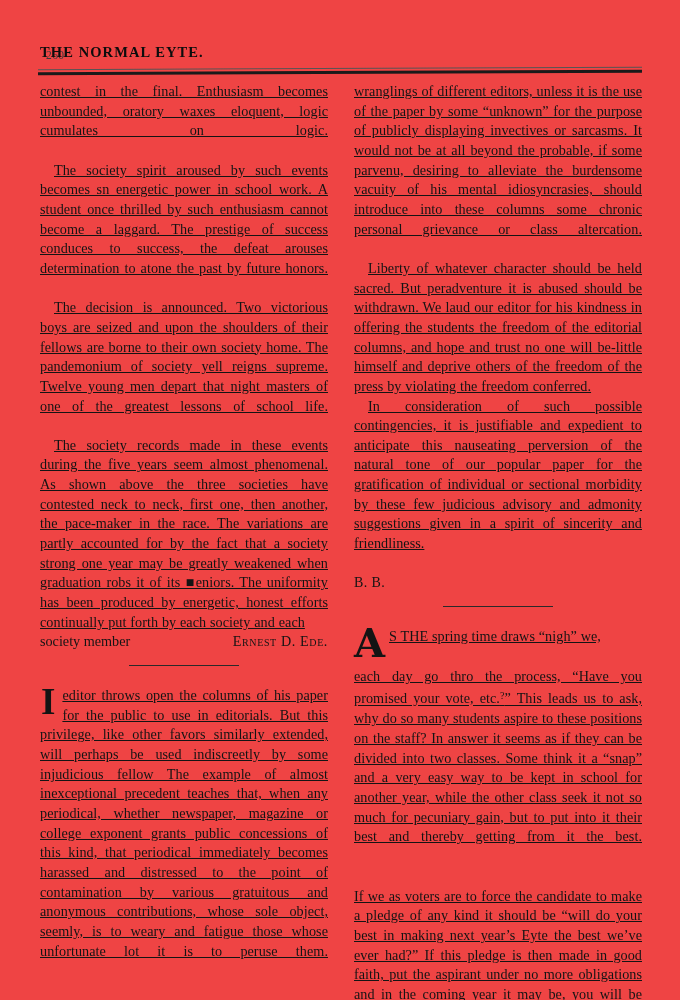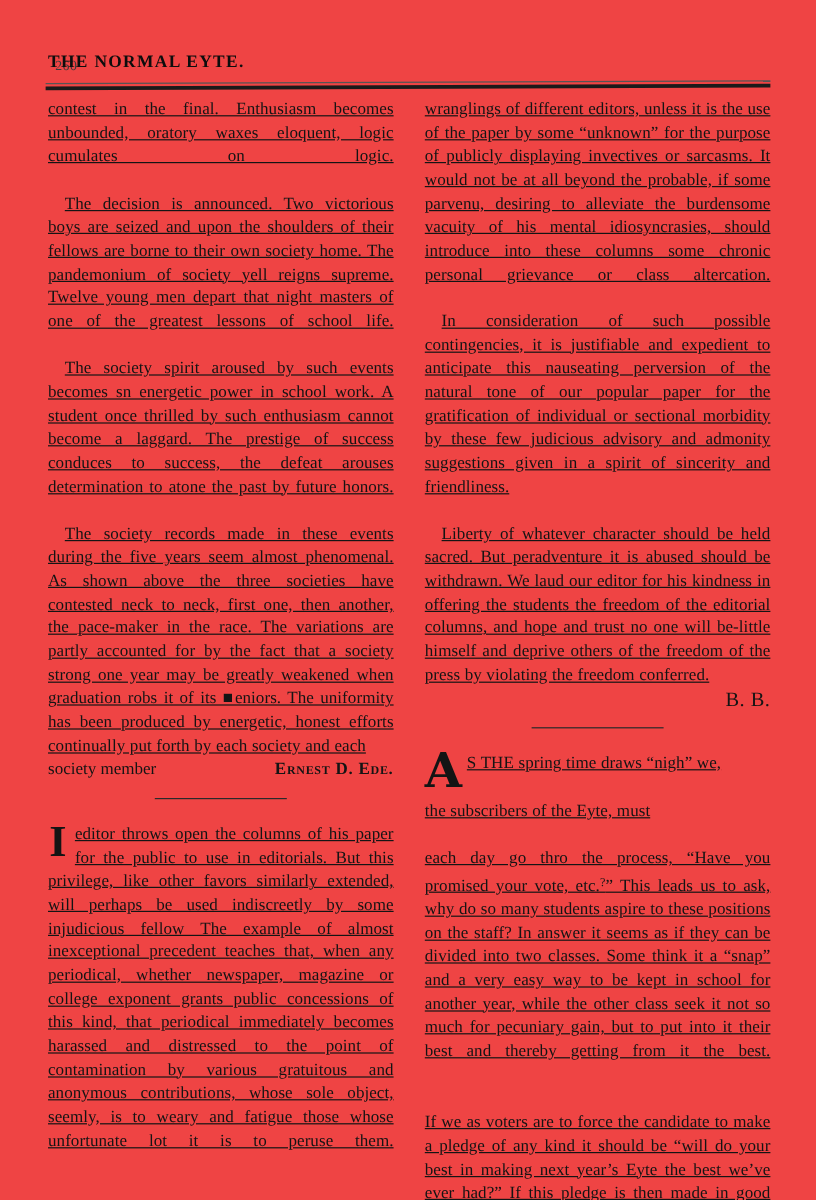--- a/index.html
+++ b/index.html
@@ -103,28 +103,26 @@
   p.para::after {
     content: "";
     display: inline-block;
     width: 100%;
   }
   p.para.nostretch::after { display: none; }
 
   .smallcaps {
     font-variant: small-caps;
     letter-spacing: 0.6px;
-    font-weight: bold;
   }
 
   .sig {
     margin: 0;
-    font-size: 17px;
+    font-size: 14px;
     line-height: 19.65px;
-    text-align: right;
     letter-spacing: 0.4px;
   }
 
   
   .endline {
     margin: 0;
     font-size: 14.2px;
     line-height: 19.65px;
     display: flex;
     justify-content: space-between;
@@ -178,52 +176,51 @@
     <div class="head-title">THE NORMAL EYTE.</div>
   </div>
   <div class="head-rule-thin"></div>
   <div class="head-rule"></div>
 
   <div class="columns">
 
     <div class="col">
 
       <p class="para cont">contest in the final. Enthusiasm becomes unbounded, oratory waxes eloquent, logic cumulates on logic.</p>
+      <p class="para">The society spirit aroused by such events becomes sn energetic power in school work. A student once thrilled by such enthusiasm cannot become a laggard. The prestige of success conduces to success, the defeat arouses determination to atone the past by future honors.</p>
       <p class="para">The decision is announced. Two victorious boys are seized and upon the shoulders of their fellows are borne to their own society home. The pandemonium of society yell reigns supreme. Twelve young men depart that night masters of one of the greatest lessons of school life.</p>
-      <p class="para">The society spirit aroused by such events becomes sn energetic power in school work. A student once thrilled by such enthusiasm cannot become a laggard. The prestige of success conduces to success, the defeat arouses determination to atone the past by future honors.</p>
       <p class="para nostretch">The society records made in these events during the five years seem almost phenomenal. As shown above the three societies have contested neck to neck, first one, then another, the pace-maker in the race. The variations are partly accounted for by the fact that a society strong one year may be greatly weakened when graduation robs it of its ■eniors. The uniformity has been produced by energetic, honest efforts continually put forth by each society and each</p>
 
       <div class="endline">
         <span>society member</span>
         <span class="smallcaps">Ernest D. Ede.</span>
       </div>
 
       <div class="divider"></div>
 
       <div class="dropblock">
         <span class="dropcap dropcap-i">I</span>
         <p class="para cont">editor throws open the columns of his paper for the public to use in editorials. But this privilege, like other favors similarly extended, will perhaps be used indiscreetly by some injudicious fellow   The example of almost inexceptional precedent teaches that, when any periodical, whether newspaper, magazine or college exponent grants public concessions of this kind, that periodical immediately becomes harassed and distressed to the point of contamination by various gratuitous and anonymous contributions, whose sole object, seemly, is to weary and fatigue those whose unfortunate lot it is to peruse them.</p>
         <p class="para nostretch">Nothing is more disgusting to a cultured mind than the editorial jangling and</p>
       </div>
 
     </div>
 
     <div class="col">
 
       <p class="para cont">wranglings of different editors, unless it is the use of the paper by some “unknown” for the purpose of publicly displaying invectives or sarcasms. It would not be at all beyond the probable, if some parvenu, desiring to alleviate the burdensome vacuity of his mental idiosyncrasies, should introduce into these columns some chronic personal grievance or class altercation.</p>
+      <p class="para nostretch">Liberty of whatever character should be held sacred. But peradventure it is abused should be withdrawn. We laud our editor for his kindness in offering the students the freedom of the editorial columns, and hope and trust no one will be-little himself and deprive others of the freedom of the press by violating the freedom conferred.</p>
       <p class="para">In consideration of such possible contingencies, it is justifiable and expedient to anticipate this nauseating perversion of the natural tone of our popular paper for the gratification of individual or sectional morbidity by these few judicious advisory and admonity suggestions given in a spirit of sincerity and friendliness.</p>
-      <p class="para nostretch">Liberty of whatever character should be held sacred. But peradventure it is abused should be withdrawn. We laud our editor for his kindness in offering the students the freedom of the editorial columns, and hope and trust no one will be-little himself and deprive others of the freedom of the press by violating the freedom conferred.</p>
       <p class="sig">B. B.</p>
 
       <div class="divider"></div>
 
       <div class="dropblock">
         <span class="dropcap dropcap-a">A</span>
         <p class="para lead nostretch">S THE spring time draws “nigh” we,</p>
-        <p class="para lead nostretch">the subscribers of the Eyte, must</p>
         <p class="para cont">
           <span>each day go thro the process, “Have you promised your vote, etc.</span><span class="sup-q">?</span><span>”  This leads us to ask, why do so many students aspire to these positions on the staff? In answer it seems as if they can be divided into two classes. Some think it a “snap” and a very easy way to be kept in school for another year, while the other class seek it not so much for pecuniary gain, but to put into it their best and thereby getting from it the best.</span>
         </p>
         <p class="para nostretch">If we as voters are to force the candidate to make a pledge of any kind it should be “will do your best in making next year’s Eyte the best we’ve ever had?” If this pledge is then made in good faith, put the aspirant under no more obligations and in the coming year it may be, you will be satisfied that the Eyte is up to the standard.</p>
         <p class="sig">G. E. M.</p>
       </div>
 
     </div>
 
   </div>

